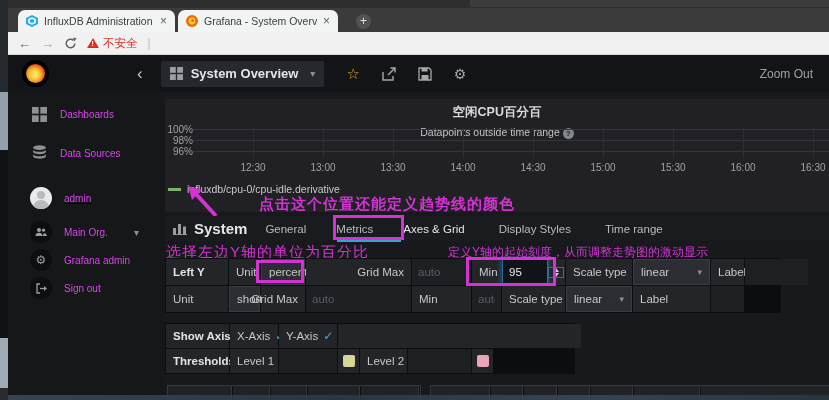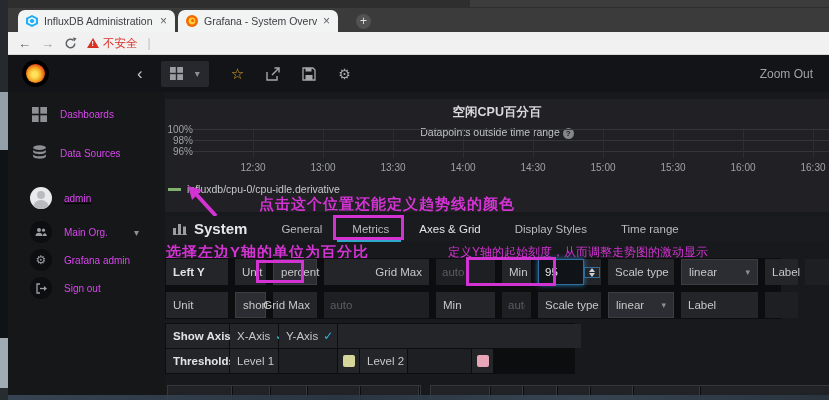--- a/index.html
+++ b/index.html
@@ -73,38 +73,38 @@
   .vgrid { position:absolute; width:1px; height:30px; top:128px; background:#2c2e33; }
   .xlab { position:absolute; top:162px; width:44px; text-align:center; color:#9fa2a5; font-size:10px; }
   #legend { left:168px; top:183px; display:flex; align-items:center; gap:6px; }
   #legend .swatch { width:13px; height:3px; background:#7eb26d; }
   #legend .name { color:#c8c9ca; font-size:10.5px; }
 
   
   .magenta { color:#d233d2; }
   #note-arrow { left:186px; top:186px; width:36px; height:32px; overflow:visible; }
   #note-legend { left:219px; top:195px; font-size:15px; font-weight:bold; letter-spacing:1px;margin-left:40px; }
-  #note-unit { left:166px; top:243px; font-size:15px; font-weight:bold; letter-spacing:1px; }
+  #note-unit { left:166px; top:243px; font-size:15px; font-weight:normal; letter-spacing:1px; }
   #note-min { left:448px; top:244px; font-size:12px; }
   .hl-box { position:absolute; border:3px solid #d233d2; background:transparent; }
 
   
   #etabs { left:165px; top:216px; width:664px; height:25px; background:#1a1b1e; display:flex; align-items:center; }
   #etab-type { display:flex; align-items:center; gap:7px; margin-left:8px; }
   #etab-type .t { color:#e6e6e8; font-size:15px; font-weight:bold; }
   .etab { color:#babbbd; font-size:11.5px; white-space:nowrap; }
-  #etab-general { margin-left:34px; } #etab-metrics { margin-left:30px; }
+  #etab-general { margin-left:18px; } #etab-metrics { margin-left:30px; }
   #etab-axes { margin-left:30px; color:#e3e4e6; }
   #etab-display { margin-left:34px; } #etab-time { margin-left:34px; }
   #tab-underline { left:337px; top:240px; width:64px; height:2px; background:#2ea9c9; }
 
   
   #axes-table { left:165px; top:258px; width:616px; background:#0c0d0f; border:1px solid #0c0d0f;
                 display:grid; grid-template-columns:62px 31px 44px 105px 59px 29px 63px 66px 77px 33px 63px;
-                grid-auto-rows:26px; gap:7px; }
+                grid-auto-rows:26px; gap:1px; }
   .cell { background:#232529; display:flex; align-items:center; padding:0 7px; color:#c7c8c9; font-size:11.5px; white-space:nowrap; }
   .cell.rowname { font-weight:bold; color:#e2e3e4; }
   .cell.rt { justify-content:flex-end; }
   .valbox { background:#2b2d32; border:1px solid #3a3d41; }
   .inputcell { padding:0; }
   .ginput { width:100%; height:100%; background:#1d1f23; border:none; outline:none; color:#d8d9da;
             font-size:11.5px; padding:0 6px; font-family:inherit; }
   .ginput::placeholder { color:#595d62; }
   #min-input-wrap { display:flex; padding:0; }
   #min-input { width:46px; background:#101317; border:1px solid #2f6e9e; box-shadow:0 0 5px #2a7fb8; color:#e8e9ea; }
@@ -184,20 +184,21 @@
       <i></i>
     </span>
   <span id="gnav-collapse">‹</span>
   <span id="dash-dd">
     <svg width="13" height="13" viewBox="0 0 13 13">
       <rect x="0" y="0" width="5.8" height="5.8" fill="#9b9ea1"></rect>
         <rect x="7.2" y="0" width="5.8" height="5.8" fill="#9b9ea1"></rect>
       <rect x="0" y="7.2" width="5.8" height="5.8" fill="#9b9ea1"></rect>
         <rect x="7.2" y="7.2" width="5.8" height="5.8" fill="#9b9ea1"></rect>
     </svg>
+    <span class="lbl">System Overview</span>
     <span class="caret">▾</span>
   </span>
   <span class="gnav-ico" id="star-ico">☆</span>
   <svg class="gnav-ico" width="14" height="14" viewBox="0 0 14 14">
     <path d="M1 5v8h10V9" fill="none" stroke="#a5a8ab" stroke-width="1.4"></path>
     <path d="M6 8 L13 1" stroke="#a5a8ab" stroke-width="1.4" fill="none"></path>
     <polyline points="8.5,1 13,1 13,5.5" fill="none" stroke="#a5a8ab" stroke-width="1.4"></polyline>
   </svg>
   <svg class="gnav-ico" width="14" height="14" viewBox="0 0 14 14">
     <path d="M1 1h10l2 2v10H1z" fill="none" stroke="#a5a8ab" stroke-width="1.3"></path>

